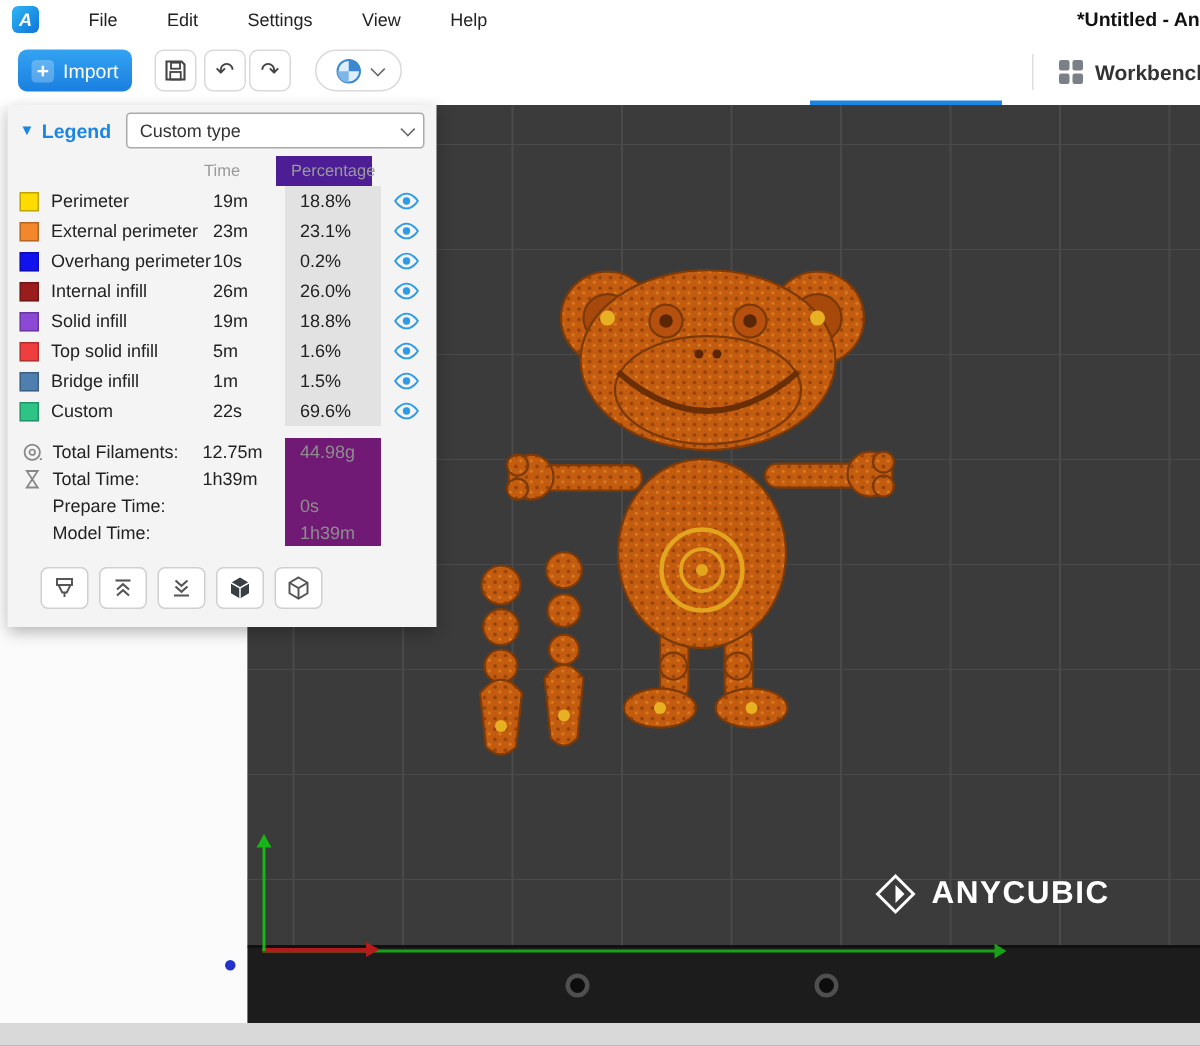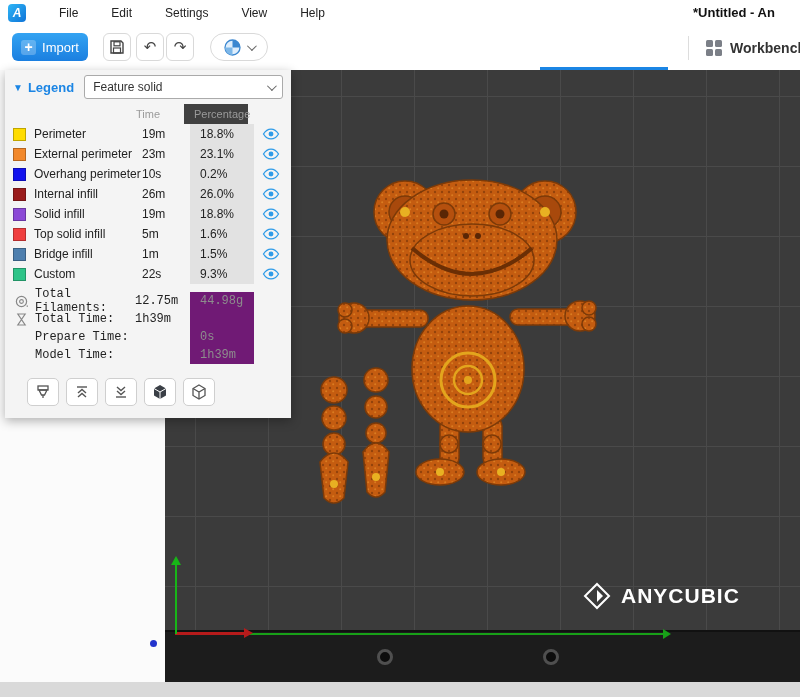--- a/index.html
+++ b/index.html
@@ -6,21 +6,21 @@
   html,body { width:800px; height:697px; overflow:hidden; }
   body { font-family:"Liberation Sans","DejaVu Sans",sans-serif; font-size:12px; color:#333; background:#fff; }
   .app { position:relative; width:800px; height:697px; background:#fff; overflow:hidden; }
 
   
   .menubar { position:absolute; top:0; left:0; width:800px; height:26px; background:#fff; display:flex; align-items:center; }
   .applogo { width:18px; height:18px; margin-left:8px; border-radius:4px;
     background:linear-gradient(135deg,#2fb6f6,#0f74d8); color:#fff; font-weight:bold; font-size:12px;
     display:flex; align-items:center; justify-content:center; font-style:italic; }
   .menuitem { margin-left:33px; font-size:12px; color:#222; cursor:default; }
-  .wintitle { position:absolute; left:693px; top:5px; font-weight:bold; font-size:13px; color:#111; white-space:nowrap; }
+  .wintitle { position:absolute; left:718px; top:5px; font-weight:bold; font-size:13px; color:#111; white-space:nowrap; }
 
   
   .toolbar { position:absolute; top:26px; left:0; width:800px; height:44px; background:#fff; }
   .btn-import { position:absolute; left:12px; top:7px; width:76px; height:28px; border:none; border-radius:6px;
     background:linear-gradient(180deg,#33a3f2,#1b7fe0); color:#fff; font-size:13px; display:flex; align-items:center; justify-content:center; gap:6px; cursor:pointer; }
   .btn-import .plus { font-size:14px; font-weight:bold; background:rgba(255,255,255,.25); width:15px; height:15px; line-height:14px; border-radius:3px; text-align:center; }
   .tbtn { position:absolute; top:7px; width:28px; height:28px; border:1px solid #d9d9d9; border-radius:6px; background:#fff;
     display:flex; align-items:center; justify-content:center; font-size:15px; color:#444; cursor:pointer; }
   .tbtn.save { left:103px; }
   .tbtn.undo { left:136px; }
@@ -72,24 +72,24 @@
   .lg-dd { flex:1; height:24px; background:#fff; border:1px solid #aaa; border-radius:3px; display:flex; align-items:center; justify-content:space-between; padding:0 8px; cursor:pointer; }
   .lg-dd span { font-size:12px; color:#333; }
 
   .lg-colhead { display:flex; height:20px; align-items:center; font-size:11px; color:#9a9a9a; }
   .lrow { display:flex; height:20px; align-items:center; }
   .swatch { width:13px; height:13px; margin-left:8px; border:1px solid rgba(0,0,0,.25); flex:none; }
   .lbl { margin-left:8px; width:108px; font-size:12px; color:#222; flex:none; }
   .tval { width:40px; text-align:left; font-size:12px; color:#222; flex:none; }
   .pcell { width:64px; height:100%; background:#e2e2e2; display:flex; align-items:center; padding-left:10px; font-size:12px; color:#222; flex:none; }
   .head-time { margin-left:131px; width:40px; flex:none; }
-  .head-pct { width:64px; height:100%; background:#404040; display:flex; align-items:center; padding-left:10px; flex:none; }
+  .head-pct { width:64px; height:100%; background:#4c1d95; display:flex; align-items:center; padding-left:10px; flex:none; }
   .eye { width:34px; display:flex; justify-content:center; cursor:pointer; }
 
-  .trow { display:flex; height:18px; align-items:center; font-size:12px;font-family:Liberation Mono, monospace; }
+  .trow { display:flex; height:18px; align-items:center; font-size:12px; }
   .ticon { width:16px; margin-left:8px; display:flex; justify-content:center; flex:none; }
   .tlbl { margin-left:6px; width:100px; color:#222; flex:none; }
   .tmain { width:46px; color:#222; flex:none; }
   .tgray { width:64px; height:100%; background:#701a75; display:flex; align-items:center; padding-left:10px; color:#8d8d8d; flex:none; margin-left:9px; }
   .totals { margin-top:8px; }
 
   .lg-tools { display:flex; gap:7px; margin:14px 0 0 22px; }
   .toolbtn { width:32px; height:28px; border:1px solid #cfcfcf; border-radius:5px; background:#fff; display:flex; align-items:center; justify-content:center; cursor:pointer; }
 
   
@@ -248,21 +248,21 @@
       </div>
     </div>
 
     <div class="origin-dot"></div>
 
     <div class="legend">
       <div class="lg-head">
         <span class="lg-collapse">▼</span>
         <span class="lg-title">Legend</span>
         <div class="lg-dd">
-          <span>Feature solid</span>
+          <span>Custom type</span>
           <span class="caret"></span>
         </div>
       </div>
 
       <div class="lg-colhead">
         <span class="head-time">Time</span>
         <span style="width:8px"></span>
         <span class="head-pct">Percentage</span>
       </div>
 
@@ -355,21 +355,21 @@
               <path d="M11 1 C5.5 1 1.8 7 1.8 7 S5.5 13 11 13 20.2 7 20.2 7 16.5 1 11 1 Z" fill="none" stroke="#2E9BE8" stroke-width="1.6"></path>
               <circle cx="11" cy="7" r="3" fill="#2E9BE8"></circle>
             </svg>
           </span>
       </div>
       <div class="lrow">
         <span class="swatch" style="background-color: rgb(46, 196, 136);"></span>
         <span class="lbl">Custom</span>
         <span class="tval">22s</span>
         <span style="width:8px"></span>
-        <span class="pcell">9.3%</span>
+        <span class="pcell">69.6%</span>
         <span class="eye">
             <svg width="18" height="12" viewBox="0 0 22 14">
               <path d="M11 1 C5.5 1 1.8 7 1.8 7 S5.5 13 11 13 20.2 7 20.2 7 16.5 1 11 1 Z" fill="none" stroke="#2E9BE8" stroke-width="1.6"></path>
               <circle cx="11" cy="7" r="3" fill="#2E9BE8"></circle>
             </svg>
           </span>
       </div>
 
       <div class="totals">
         <div class="trow">

